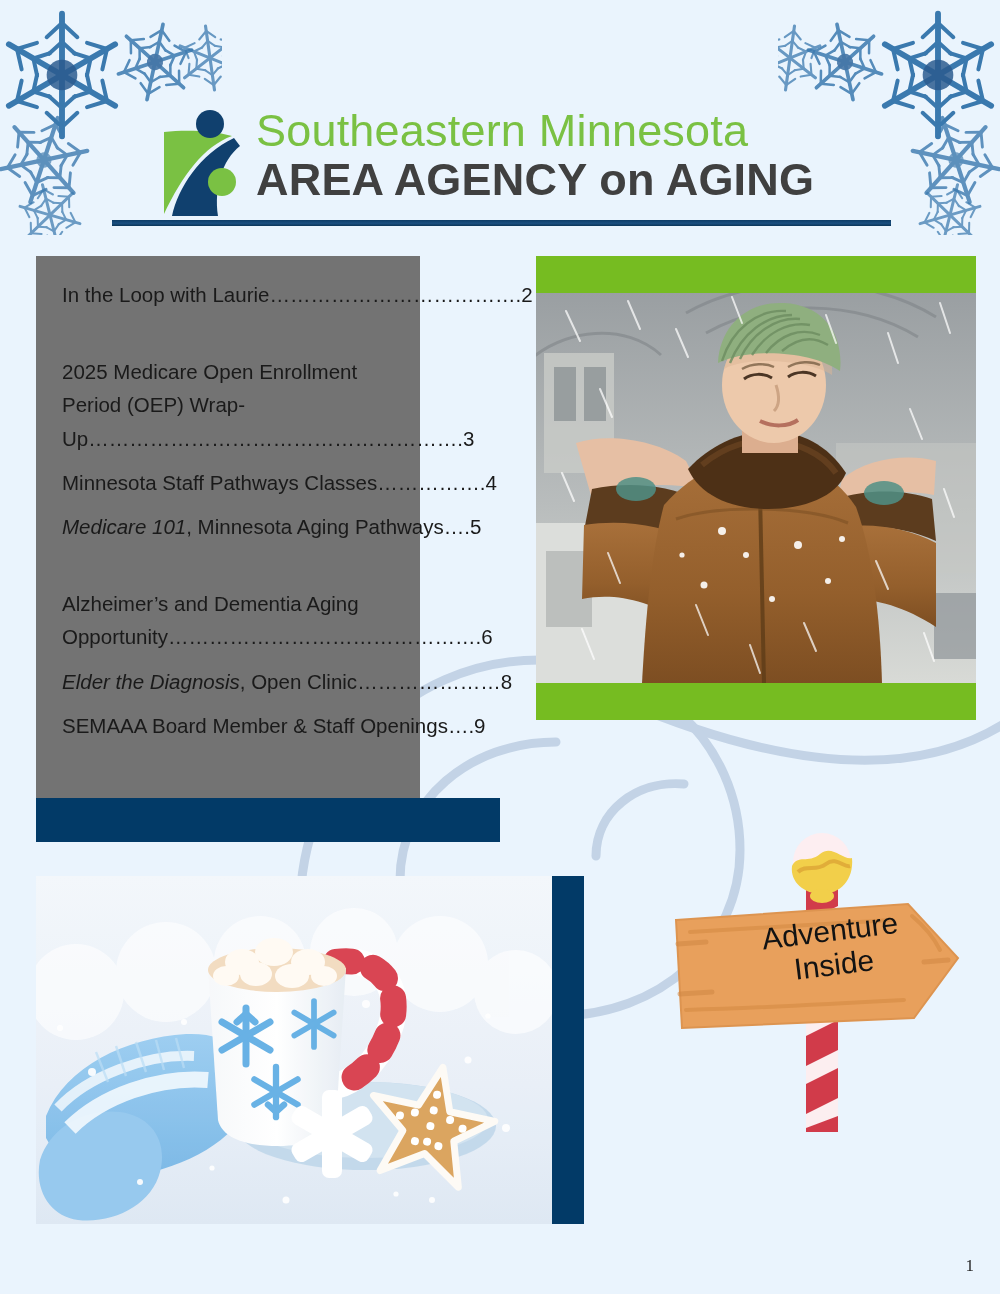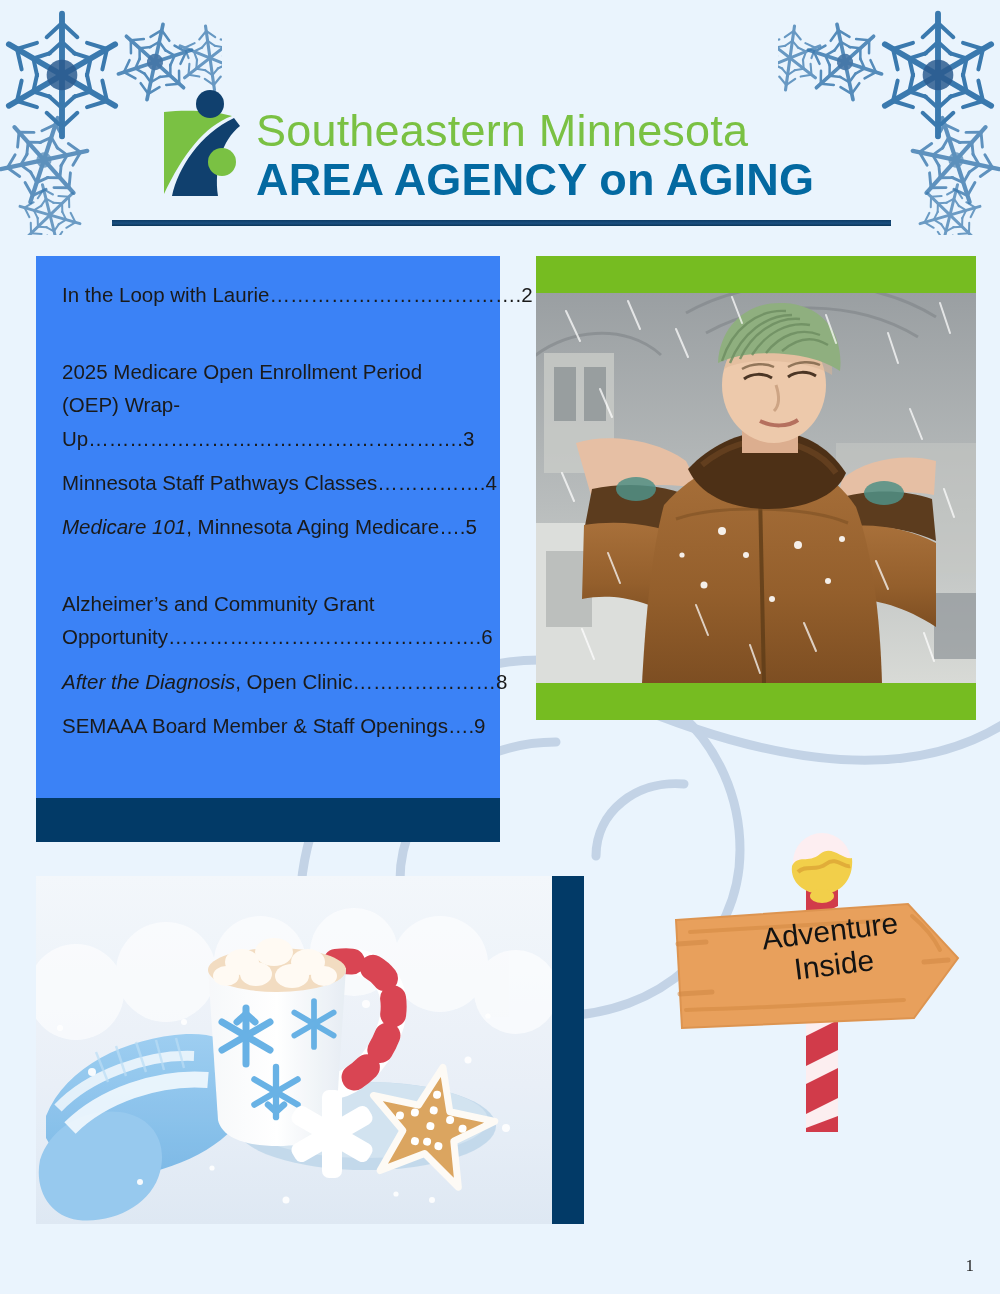--- a/index.html
+++ b/index.html
@@ -48,23 +48,23 @@
   .header {
     position: absolute;
     left: 0; top: 0;
     width: 1000px;
     height: 236px;
     z-index: 4;
   }
   .logo-block {
     position: absolute;
     left: 160px;
-    top: 88px;
+    top: 108px;
     display: flex;
-    align-items: flex-end;
+    align-items: flex-start;
   }
   .logo-mark {
     width: 86px;
     height: 112px;
     flex: none;
     margin-right: 10px;
     margin-top: 2px;
   }
   .logo-text { display: flex; flex-direction: column; line-height: 1; }
   .logo-line1 {
@@ -72,42 +72,42 @@
     font-size: 45px;
     font-weight: 400;
     color: #7ac143;
     letter-spacing: .2px;
     white-space: nowrap;
   }
   .logo-line2 {
     font-family: "Liberation Sans", sans-serif;
     font-size: 45px;
     font-weight: bold;
-    color: #0369a1;
+    color: #404040;
     letter-spacing: .2px;
     white-space: nowrap;
     margin-top: 4px;
   }
   .header-rule {
     position: absolute;
     left: 112px;
     top: 220px;
     width: 779px;
     height: 6px;
     background: linear-gradient(180deg,#0d3c66 0%,#1b4f80 55%,#0b3558 100%);
   }
 
   
   .toc-panel {
     position: absolute;
     left: 36px;
     top: 256px;
-    width: 464px;
+    width: 384px;
     height: 542px;
-    background: #3b82f6;
+    background: #737373;
     z-index: 5;
     box-sizing: border-box;
     padding: 22px 16px 10px 26px;
   }
   .toc-entry {
     font-family: "Liberation Sans", sans-serif;
     font-size: 20.5px;
     color: #1a1a1a;
     line-height: 1.62;
     margin: 0 0 11px 0;
@@ -327,23 +327,23 @@
       </div>
     </div>
     <div class="header-rule"></div>
   </div>
 
   <div class="toc-panel">
     <div id="toc-list">
         <p class="toc-entry"><span>In the Loop with Laurie</span><span>……………………………….</span><span>2</span></p>
         <p class="toc-entry wrap"><span>2025 Medicare Open Enrollment Period (OEP) Wrap-Up</span><span>……………………………………………….</span><span>3</span></p>
         <p class="toc-entry"><span>Minnesota Staff Pathways Classes</span><span>…………….</span><span>4</span></p>
-        <p class="toc-entry"><em>Medicare 101</em><span>, Minnesota Aging Medicare</span><span>….</span><span>5</span></p>
-        <p class="toc-entry wrap"><span>Alzheimer’s and Community Grant Opportunity</span><span>……………………………………….</span><span>6</span></p>
-        <p class="toc-entry"><em>After the Diagnosis</em><span>, Open Clinic</span><span>…………………</span><span>8</span></p>
+        <p class="toc-entry"><em>Medicare 101</em><span>, Minnesota Aging Pathways</span><span>….</span><span>5</span></p>
+        <p class="toc-entry wrap"><span>Alzheimer’s and Dementia Aging Opportunity</span><span>……………………………………….</span><span>6</span></p>
+        <p class="toc-entry"><em>Elder the Diagnosis</em><span>, Open Clinic</span><span>…………………</span><span>8</span></p>
         <p class="toc-entry"><span>SEMAAA Board Member &amp; Staff Openings</span><span>….</span><span>9</span></p>
       </div>
   </div>
   <div class="toc-bar"></div>
 
   <div class="photo-green-frame">
     <div class="photo-woman">
       <svg width="440" height="390" viewBox="0 0 440 390" xmlns="http://www.w3.org/2000/svg">
         <defs>
           <linearGradient id="bldg" x1="0" y1="0" x2="0" y2="1">

